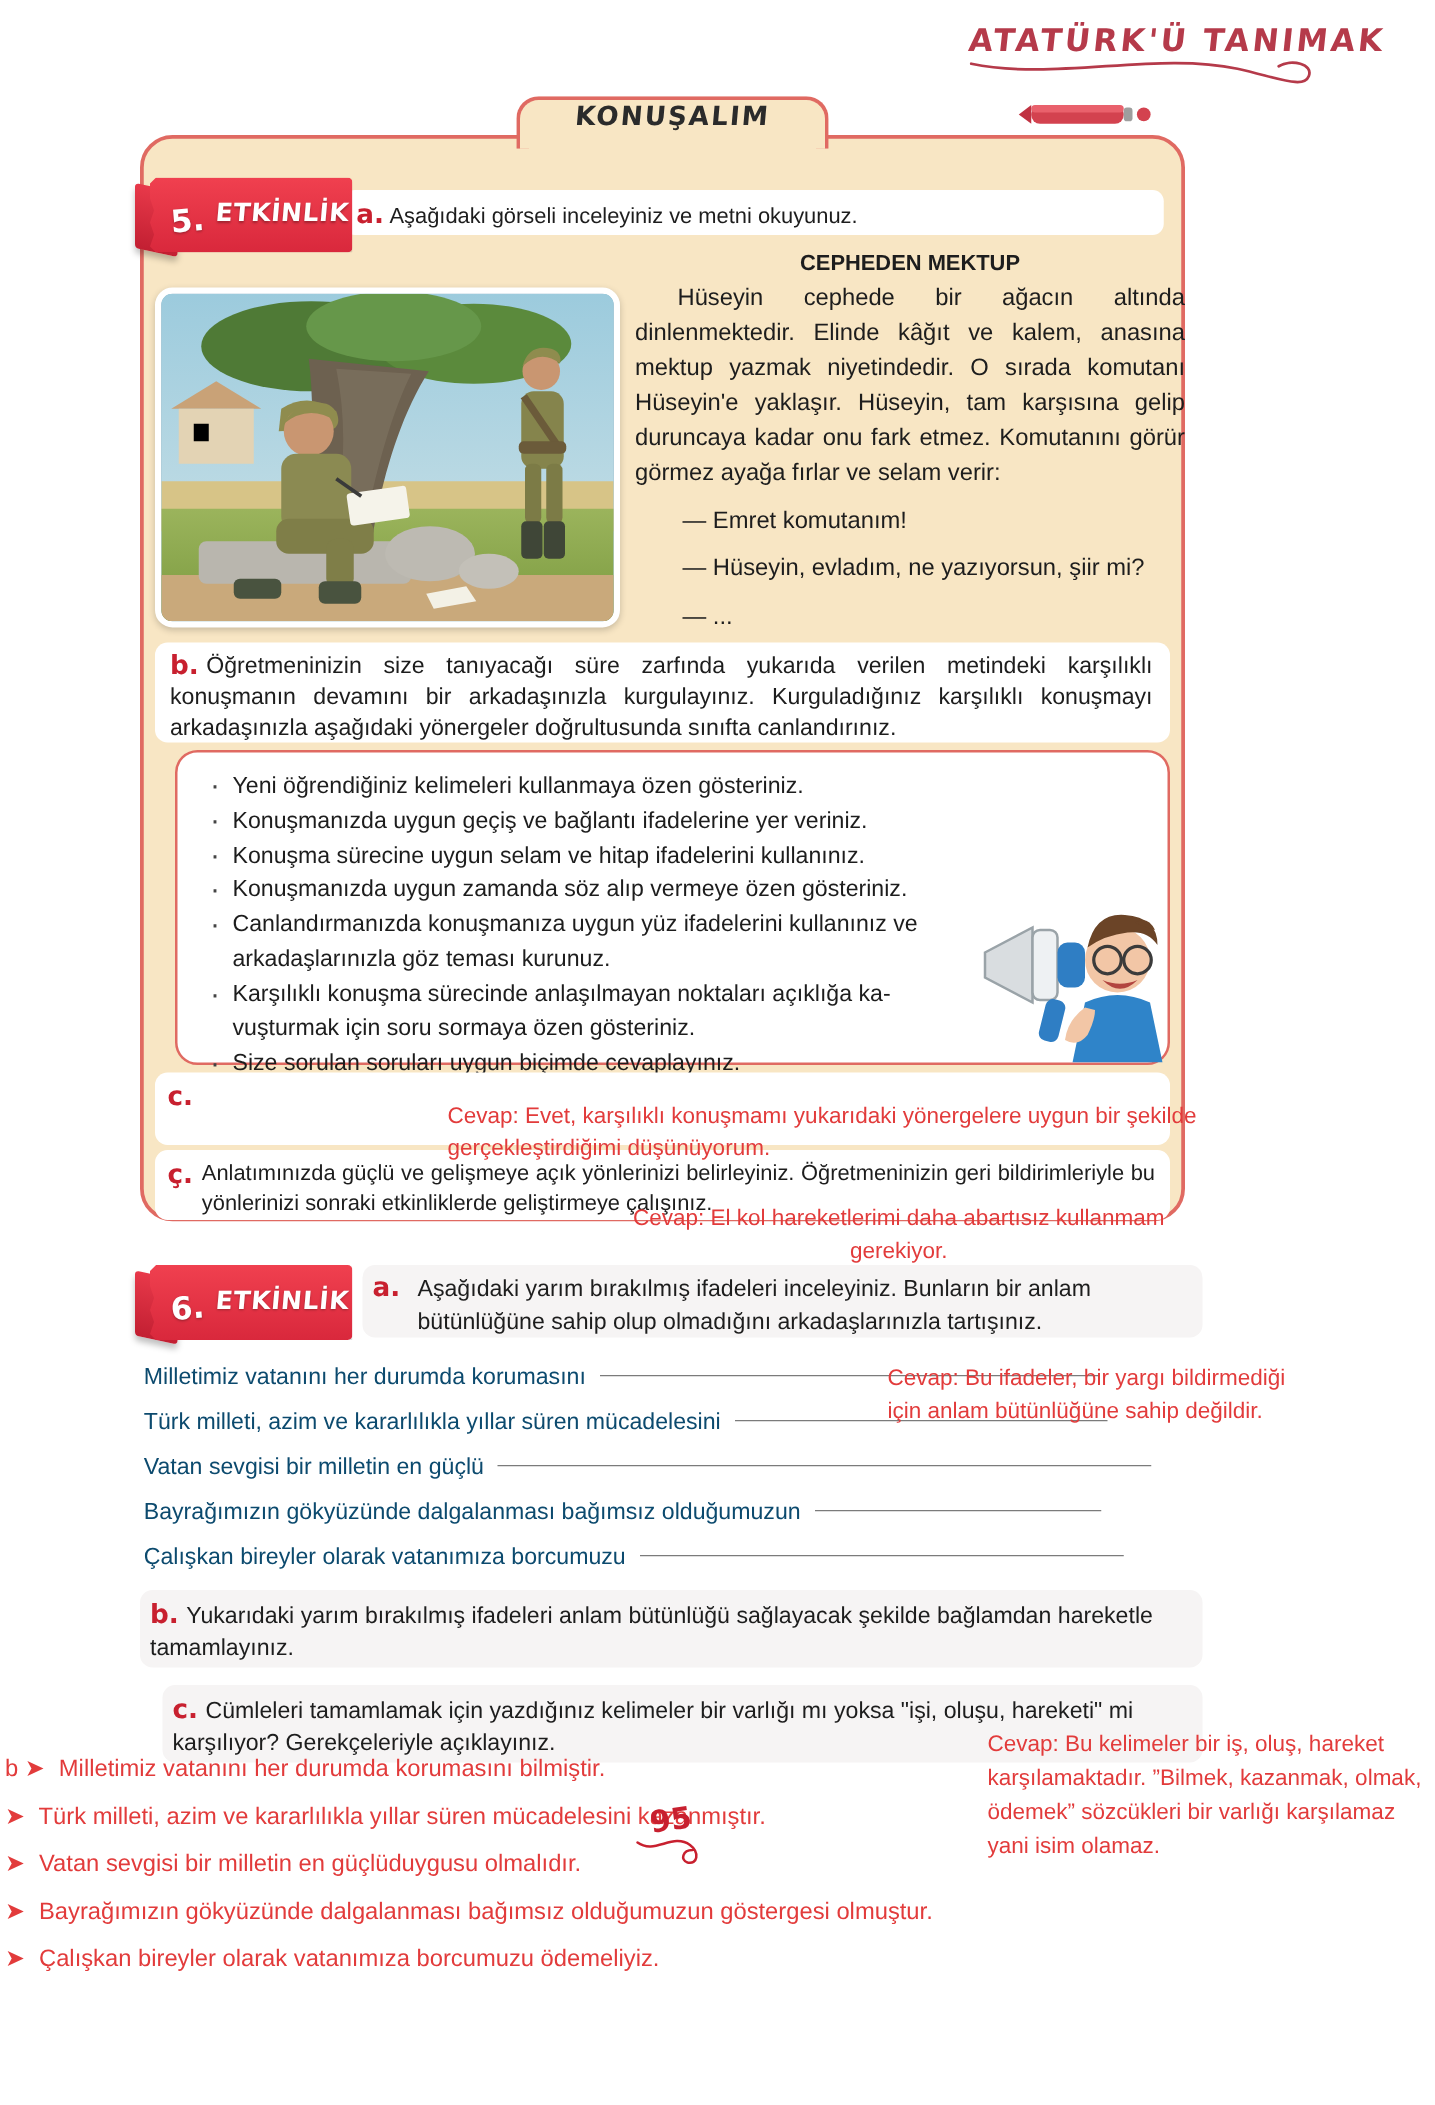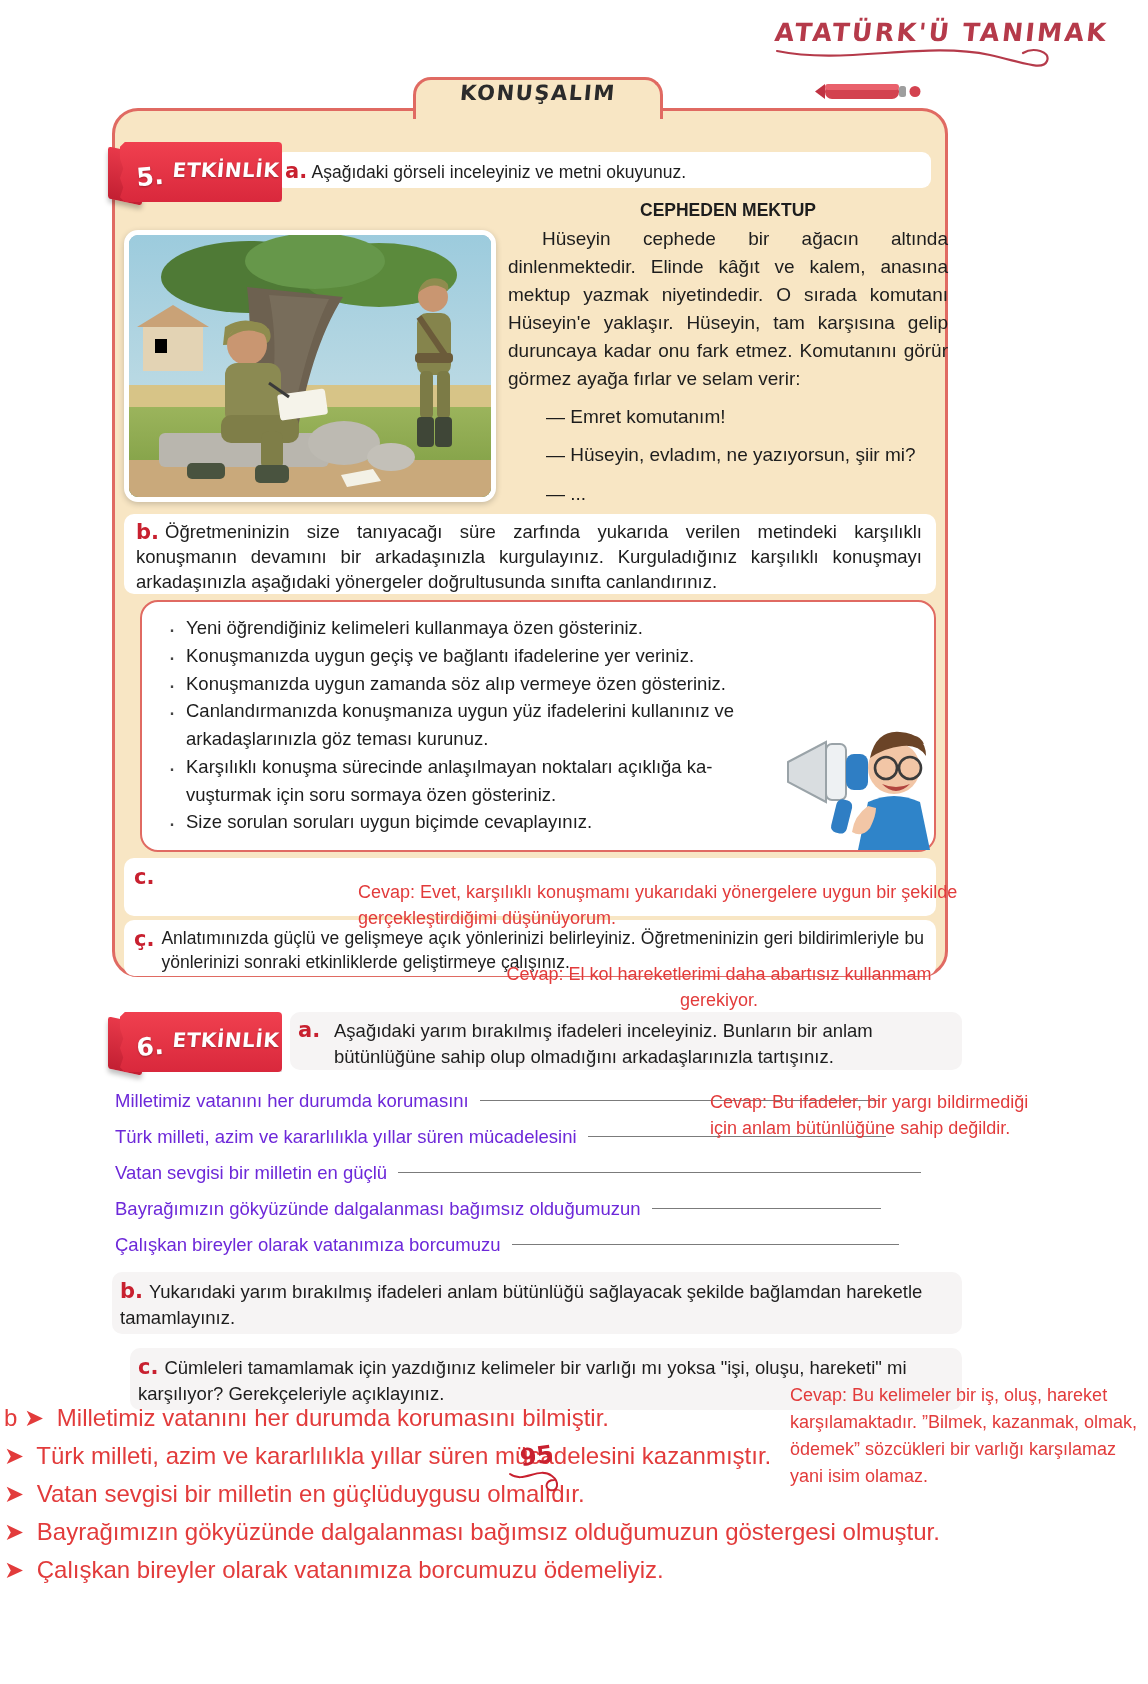--- a/index.html
+++ b/index.html
@@ -185,38 +185,38 @@
     z-index:20;
   }
 
   
   .act6prompt {
     position:absolute; left:290px; top:1012px; width:672px; height:58px;
     background:#f6f4f4; border-radius:10px; padding:6px 10px 6px 8px;
   }
   .fillline {
     position:absolute; left:115px;
-    font-size:18.5px; color:#6d28d9; white-space:nowrap;
+    font-size:18.5px; color:#0c4a6e; white-space:nowrap;
     font-family:"Liberation Sans", sans-serif;
   }
   .fillline .rule {
     display:inline-block; vertical-align:middle;
     border-bottom:1.6px solid #7b7b7b; height:1px; margin-left:6px;
     margin-bottom:3px;
   }
 
   .strip6 {
     position:absolute; left:112px; width:850px;
     background:#f6f4f4; border-radius:10px; padding:7px 12px 7px 8px;
   }
 
   
   .botans {
     position:absolute; left:4px;
-    color:#e23b3b; font-size:24px;
+    color:#e23b3b; font-size:19px;
     font-family:"Liberation Sans", sans-serif; white-space:nowrap;
   }
   .arrow { font-family:"DejaVu Sans", sans-serif; margin-right:6px; }
 
   .pagenum {
     position:absolute; left:520px; top:1442px;
     font-family:"DejaVu Sans", sans-serif; font-weight:bold;
     font-size:24px; color:#c8202f; transform: rotate(-8deg);
     z-index:1;
   }
@@ -327,20 +327,21 @@
 
   <div class="blockb">
     <span class="marker" style="float:left;margin-right:6px;">b.</span>
     <div class="bodytxt">Öğretmeninizin size tanıyacağı süre zarfında yukarıda verilen metindeki karşılıklı konuşmanın devamını bir arkadaşınızla kurgulayınız. Kurguladığınız karşılıklı konuşmayı arkadaşınızla aşağıdaki yönergeler doğrultusunda sınıfta canlandırınız.</div>
   </div>
 
   <div class="bulletcard">
     <ul>
       <li>Yeni öğrendiğiniz kelimeleri kullanmaya özen gösteriniz.</li>
       <li>Konuşmanızda uygun geçiş ve bağlantı ifadelerine yer veriniz.</li>
+      <li>Konuşma sürecine uygun selam ve hitap ifadelerini kullanınız.</li>
       <li>Konuşmanızda uygun zamanda söz alıp vermeye özen gösteriniz.</li>
       <li style="width:620px;">Canlandırmanızda konuşmanıza uygun yüz ifadelerini kullanınız ve arkadaşlarınızla göz teması kurunuz.</li>
       <li style="width:620px;">Karşılıklı konuşma sürecinde anlaşılmayan noktaları açıklığa ka-vuşturmak için soru sormaya özen gösteriniz.</li>
       <li>Size sorulan soruları uygun biçimde cevaplayınız.</li>
     </ul>
     <svg class="megaphone" width="160" height="140" viewBox="0 0 160 140">
 
       <path d="M6,52 L44,32 L44,92 L6,72 Z" fill="#d9dde0" stroke="#9aa3a8" stroke-width="2"></path>
       <rect x="44" y="34" width="20" height="56" rx="6" fill="#eef1f3" stroke="#9aa3a8" stroke-width="2"></rect>
       <rect x="64" y="44" width="22" height="36" rx="8" fill="#2f7ec4"></rect>

